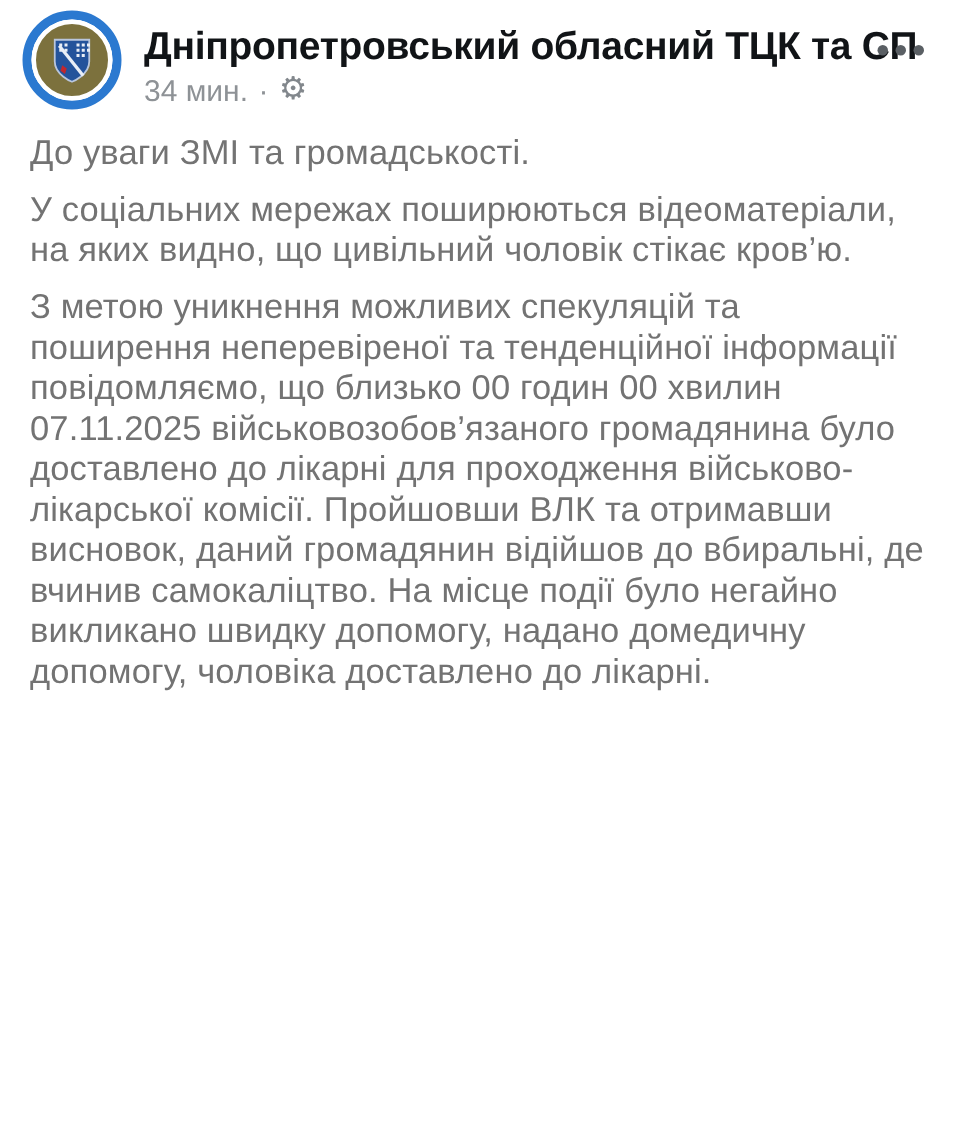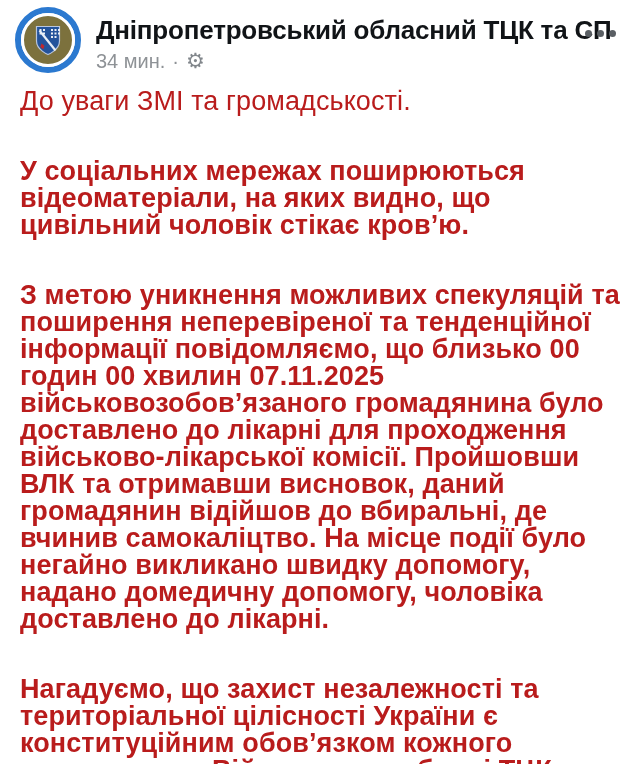--- a/index.html
+++ b/index.html
@@ -39,21 +39,20 @@
     font-weight: bold;
     color: #111417;
     line-height: 30px;
     letter-spacing: -0.2px;
     cursor: pointer;
     white-space: nowrap;
   }
   .sub-line {
     margin-top: 4px;
     display: flex;
-    align-items: center;
     gap: 7px;
     color: #8e9296;
     font-size: 20px;
     line-height: 24px;
   }
   .timestamp { cursor: pointer; }
   .dot-sep { color: #8e9296; }
   .privacy-gear {
     font-family: "DejaVu Sans", sans-serif;
     font-size: 21px;
@@ -73,27 +72,27 @@
     width: 7px;
     height: 7px;
     border-radius: 50%;
     background: #5a5f64;
   }
   
   .post-body {
     padding: 0 20px;
   }
   .post-body p {
-    font-size: 27px;
+    font-size: 23px;
     line-height: 27px;
-    color: #b91c1c;
+    color: #737373;
     letter-spacing: 0.1px;
   }
   .post-body p:first-child { margin-top: 14px; }
-  .post-body p + p { margin-top: 43px; font-weight: bold; }
+  .post-body p + p { margin-top: 11px; }
 </style>
 </head>
 <body>
 
 <div class="post">
 
   <div class="post-header">
 
     <div class="avatar">
       <svg viewBox="0 0 68 68" aria-hidden="true">
@@ -134,16 +133,15 @@
       <span class="dot"></span>
       <span class="dot"></span>
     </div>
 
   </div>
 
   <div class="post-body">
     <p>До уваги ЗМІ та громадськості.</p>
     <p>У соціальних мережах поширюються відеоматеріали, на яких видно, що цивільний чоловік стікає кров’ю.</p>
     <p>З метою уникнення можливих спекуляцій та поширення неперевіреної та тенденційної інформації повідомляємо, що близько 00 годин 00 хвилин 07.11.2025 військовозобов’язаного громадянина було доставлено до лікарні для проходження військово-лікарської комісії. Пройшовши ВЛК та отримавши висновок, даний громадянин відійшов до вбиральні, де вчинив самокаліцтво. На місце події було негайно викликано швидку допомогу, надано домедичну допомогу, чоловіка доставлено до лікарні.</p>
-    <p>Нагадуємо, що захист незалежності та територіальної цілісності України є конституційним обов’язком кожного громадянина. Військовослужбовці ТЦК та СП діють виключно в межах своїх повноважень та чинного законодавства.</p>
   </div>
 
 </div>
 
 </body></html>

